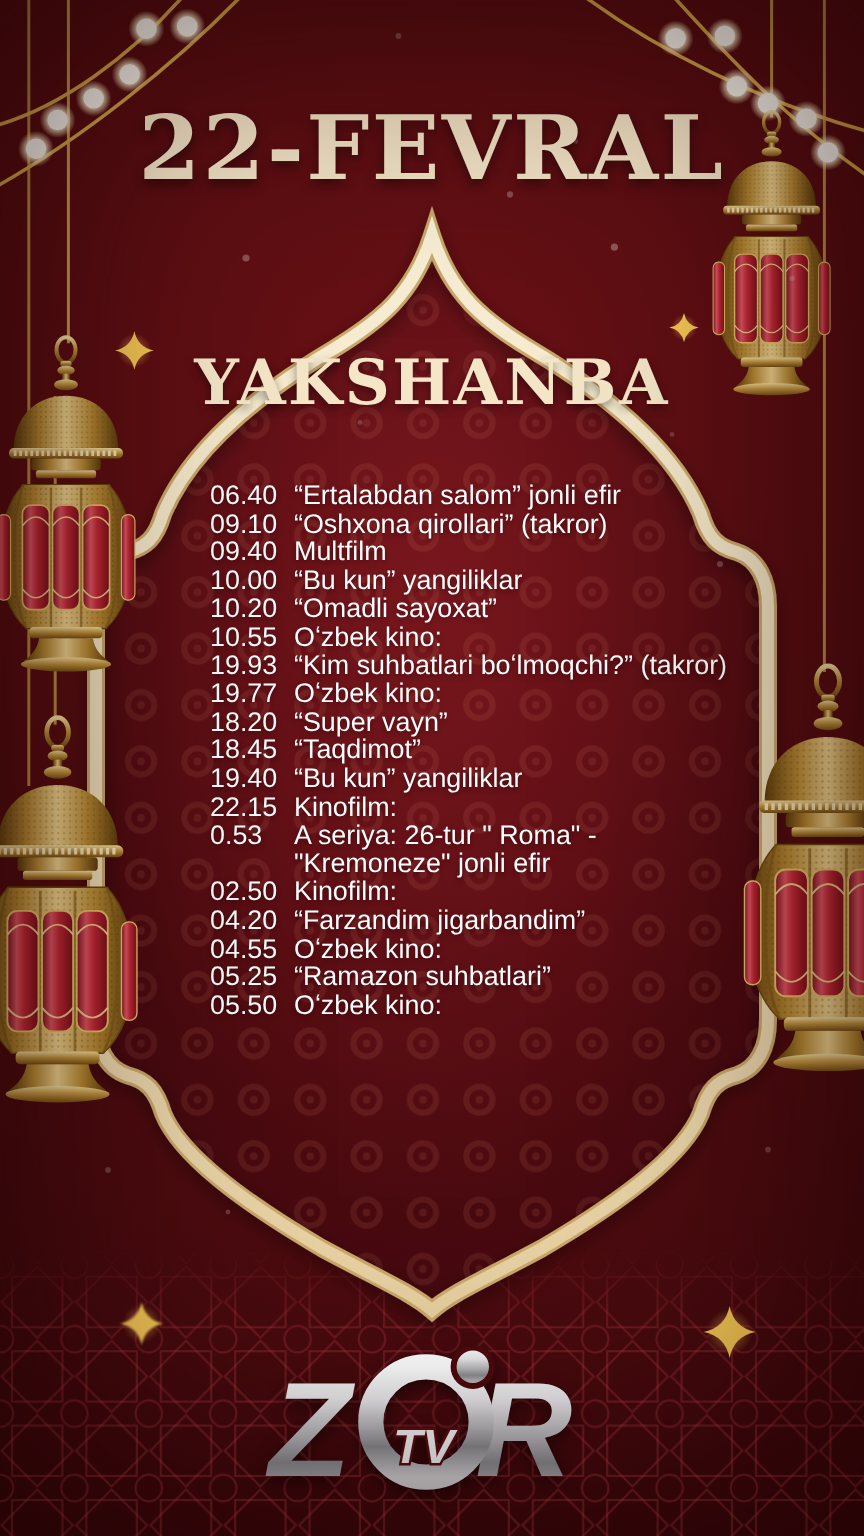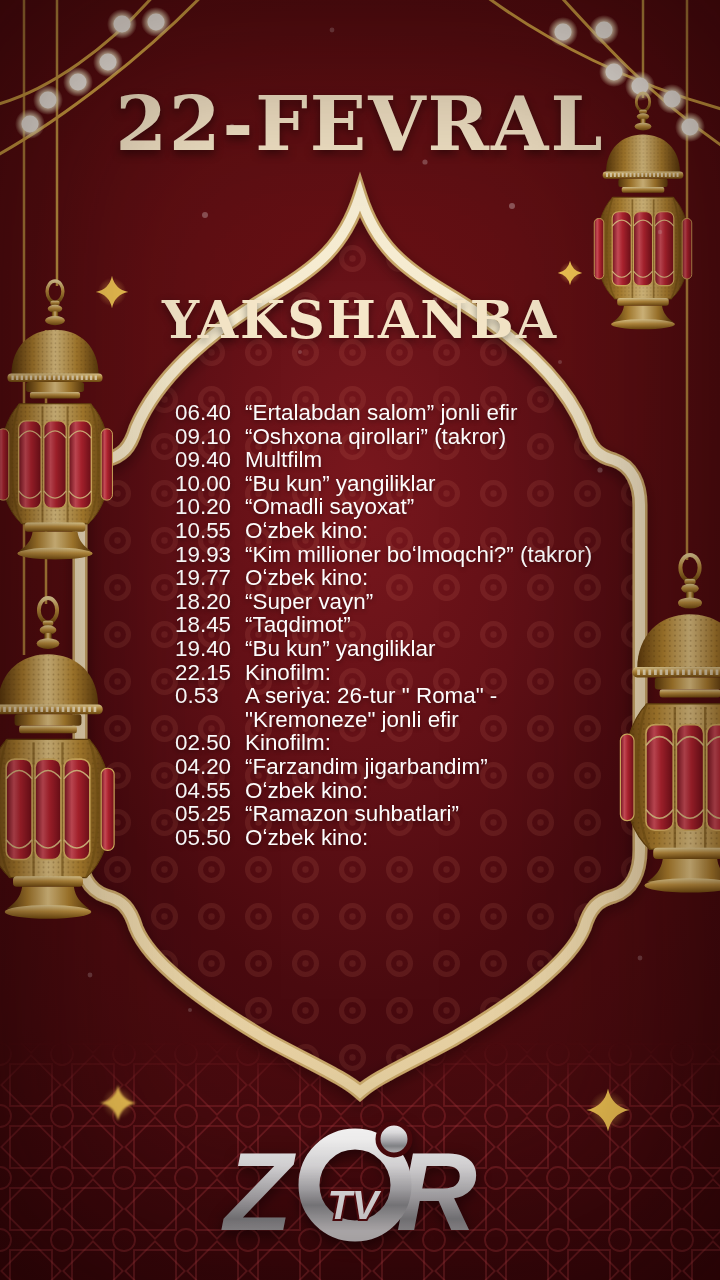--- a/index.html
+++ b/index.html
@@ -248,21 +248,21 @@
     <div class="row">
       <span class="time">10.20</span>
       <span class="prog">“Omadli sayoxat”</span>
     </div>
     <div class="row">
       <span class="time">10.55</span>
       <span class="prog">Oʻzbek kino:</span>
     </div>
     <div class="row">
       <span class="time">19.93</span>
-      <span class="prog">“Kim millioner boʻlmoqchi?” (takror)</span>
+      <span class="prog">“Kim suhbatlari boʻlmoqchi?” (takror)</span>
     </div>
     <div class="row">
       <span class="time">19.77</span>
       <span class="prog">Oʻzbek kino:</span>
     </div>
     <div class="row">
       <span class="time">18.20</span>
       <span class="prog">“Super vayn”</span>
     </div>
     <div class="row">

